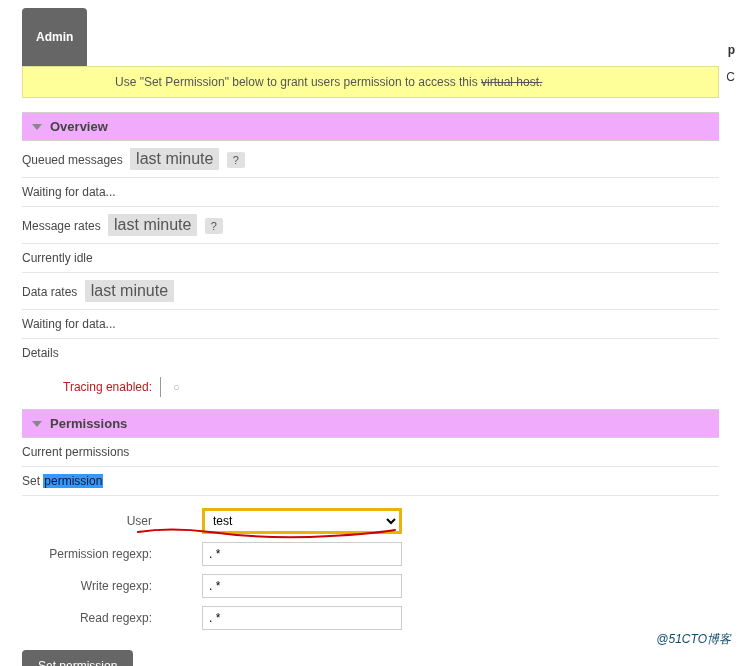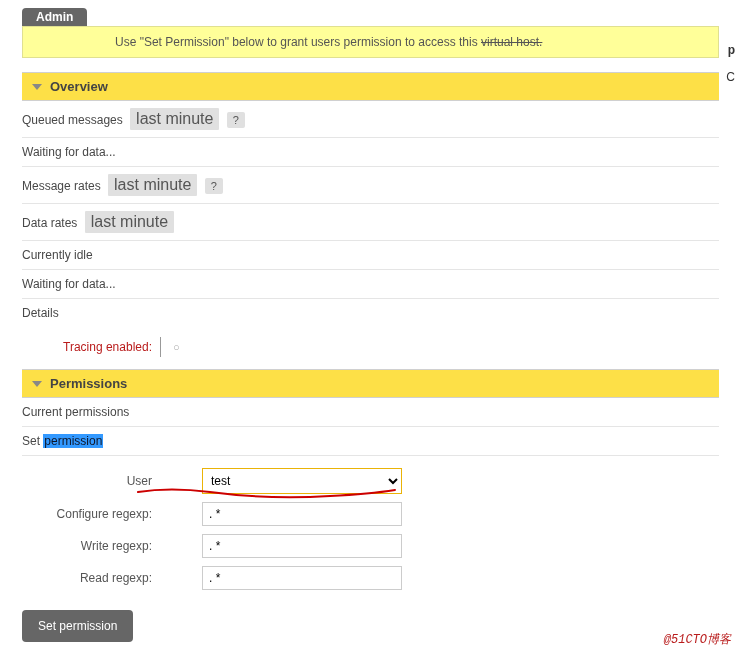--- a/index.html
+++ b/index.html
@@ -14,21 +14,21 @@
       background: #fff;
       width: 741px;
     }
     .tab-bar {
       padding: 8px 10px 0 22px;
     }
     .tab {
       display: inline-block;
       background: #666;
       color: #fff;
-      padding: 2px 14px;
+      padding: 22px 14px;
       border-radius: 4px 4px 0 0;
       font-weight: bold;
       font-size: 12px;
       cursor: pointer;
     }
     .content {
       padding: 0 22px;
     }
     .notice {
       background: #FFFF99;
@@ -39,21 +39,21 @@
       font-size: 12px;
       text-align: left;
     }
     .notice-inner {
       margin-left: 78px;
     }
     .strike {
       text-decoration: line-through;
     }
     .section-header {
-      background: #fde047;
+      background: #f0abfc;
       border-top: 1px solid #d0d0d0;
       border-bottom: 1px solid #d0d0d0;
       padding: 6px 10px;
       font-weight: bold;
       color: #444;
       font-size: 13px;
       display: flex;
       align-items: center;
       gap: 8px;
       cursor: pointer;
@@ -130,21 +130,21 @@
     .form-label {
       width: 140px;
       text-align: right;
       color: #555;
       padding-right: 10px;
       font-size: 12px;
     }
     select.form-input {
       width: 200px;
       height: 26px;
-      border: 1px solid #eab308;
+      border: 3px solid #eab308;
       font-size: 12px;
       padding: 2px 4px;
       background: #fff;
     }
     input.form-input {
       width: 200px;
       height: 24px;
       border: 1px solid #ccc;
       padding: 2px 6px;
       font-size: 12px;
@@ -166,24 +166,23 @@
       border-radius: 4px;
       padding: 9px 16px;
       font-size: 12px;
       cursor: pointer;
       margin-top: 16px;
     }
     .watermark {
       position: fixed;
       right: 10px;
       bottom: 18px;
-      color: #b91c1c;
+      color: #0c4a6e;
       font-size: 12px;
       font-style: italic;
-      font-family: Liberation Mono, monospace;
     }
     .right-edge-p {
       position: absolute;
       top: 43px;
       right: 6px;
       font-weight: bold;
       color: #333;
       font-size: 12px;
     }
     .right-edge-c {
@@ -221,26 +220,26 @@
   </div>
 
   <div class="row">Waiting for data...</div>
 
   <div class="row">
     <span>Message rates</span>
     <span class="pill">last minute</span>
     <span class="q">?</span>
   </div>
 
+  <div class="row">Currently idle</div>
+
   <div class="row">
     <span>Data rates</span>
     <span class="pill">last minute</span>
   </div>
-
-  <div class="row">Currently idle</div>
 
   <div class="row">Waiting for data...</div>
 
   <div class="row noborder">Details</div>
 
   <div class="tracing-line">
     <span class="tracing-label">Tracing enabled:</span>
     <span class="tracing-value">○</span>
   </div>
 
@@ -260,21 +259,21 @@
     <div class="form-row" style="position:relative;">
       <span class="form-label">User</span>
       <select class="form-input">
         <option>test</option>
       </select>
       <svg class="annotation-svg">
         <path d="M 8 30 Q 40 25, 80 30 Q 140 38, 200 34 Q 240 32, 265 28" stroke="#cc0000" stroke-width="2" fill="none" stroke-linecap="round"></path>
       </svg>
     </div>
     <div class="form-row">
-      <span class="form-label">Configure regexp:</span>
+      <span class="form-label">Permission regexp:</span>
       <input class="form-input" type="text" value=". *" style="">
     </div>
     <div class="form-row">
       <span class="form-label">Write regexp:</span>
       <input class="form-input" type="text" value=". *" style="">
     </div>
     <div class="form-row">
       <span class="form-label">Read regexp:</span>
       <input class="form-input" type="text" value=". *" style="">
     </div>

